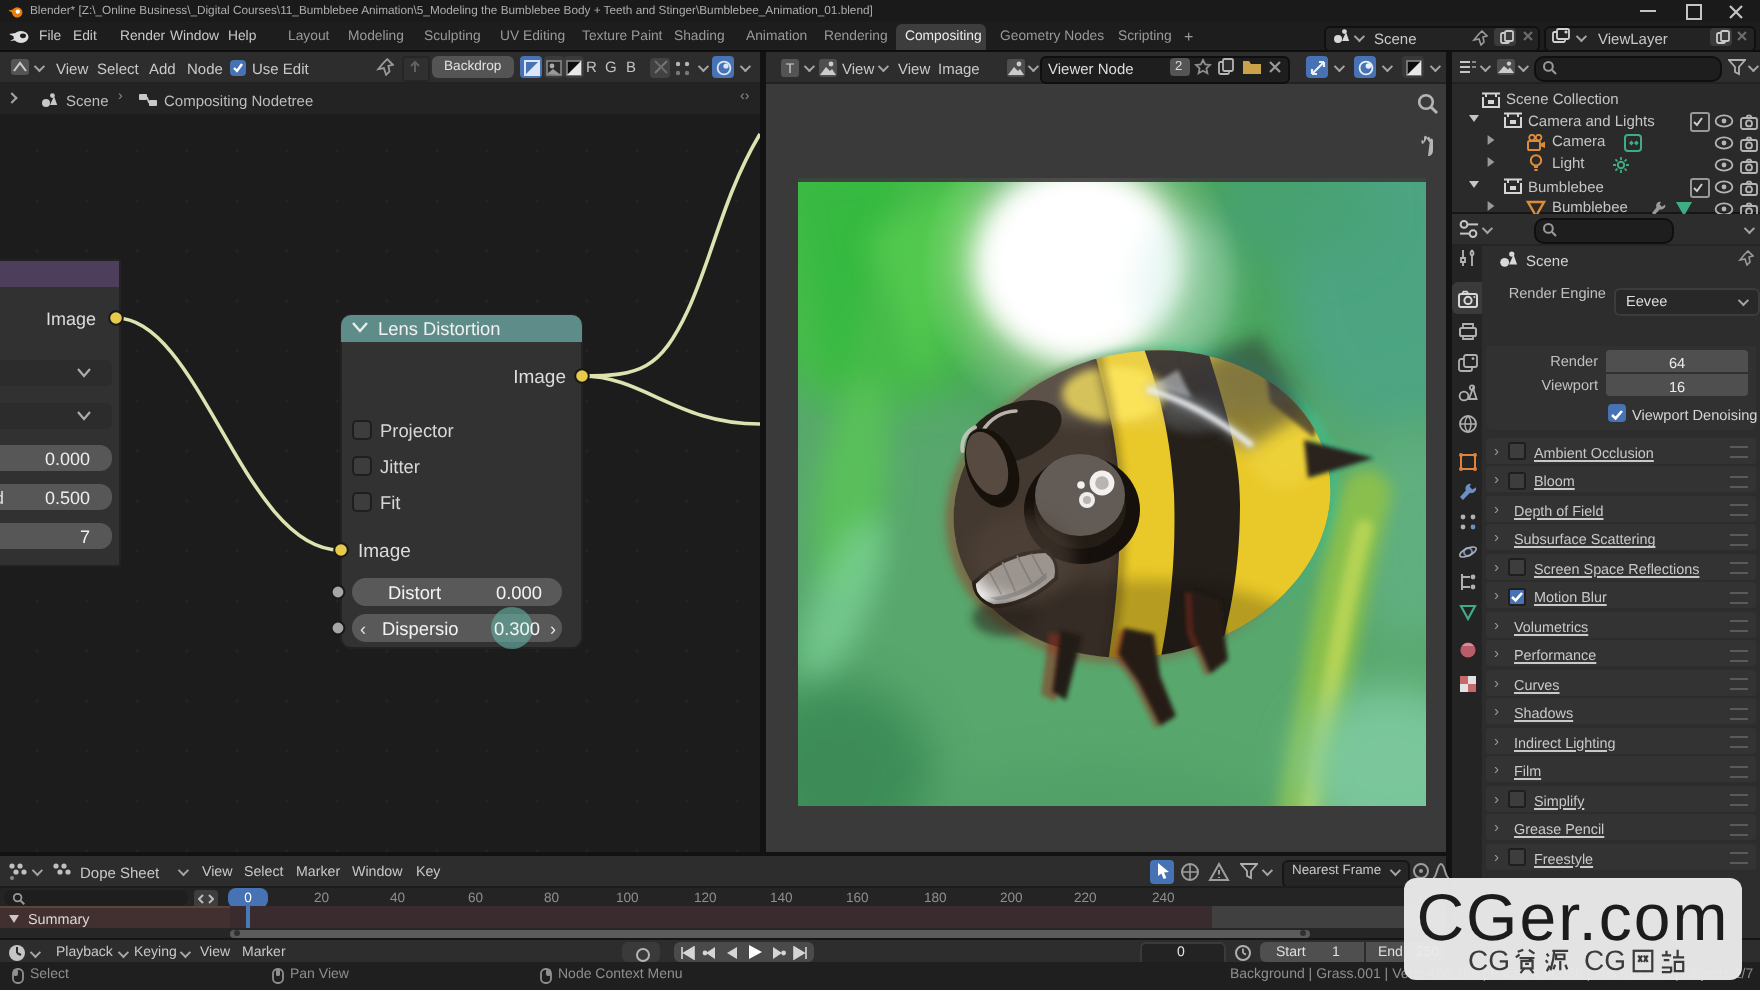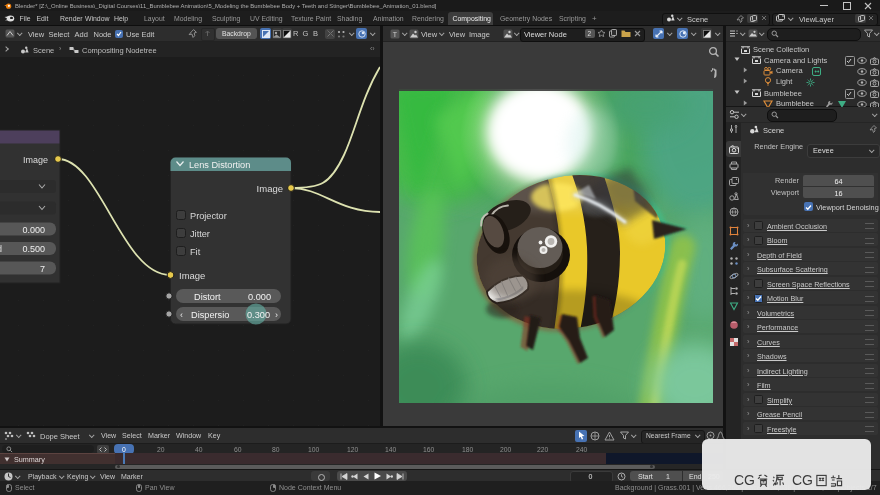--- a/index.html
+++ b/index.html
@@ -866,21 +866,21 @@
       <div style="position:absolute;left:385px;top:1.5px;font-size:6.8px;color:#8f8f8f;">140</div>
       <div style="position:absolute;left:423px;top:1.5px;font-size:6.8px;color:#8f8f8f;">160</div>
       <div style="position:absolute;left:462px;top:1.5px;font-size:6.8px;color:#8f8f8f;">180</div>
       <div style="position:absolute;left:500px;top:1.5px;font-size:6.8px;color:#8f8f8f;">200</div>
       <div style="position:absolute;left:537px;top:1.5px;font-size:6.8px;color:#8f8f8f;">220</div>
       <div style="position:absolute;left:576px;top:1.5px;font-size:6.8px;color:#8f8f8f;">240</div>
       <div class="abs" style="left:114px;top:0px;width:20px;height:10px;background:#4772b3;border-radius:4px;"></div>
       <div class="abs" style="left:114px;top:1.5px;width:20px;text-align:center;font-size:6.8px;color:#fff;">0</div>
     </div>
 
-    <div class="abs" style="left:0;top:25px;width:723px;height:11px;background:#0f172a;">
+    <div class="abs" style="left:0;top:25px;width:723px;height:11px;background:#404040;">
       <div class="abs" style="left:0;top:0;width:606px;height:11px;background:#3a2b2e;"></div>
       <div class="abs" style="left:0;top:0;width:115px;height:11px;background:#41302f;border-top:1px solid #5c4340;"></div>
       <svg class="abs" style="left:4px;top:3.5px" width="6" height="5" viewBox="0 0 6 5">
           <path d="M0.5,0.5 L5.5,0.5 L3,4.5 Z" fill="#cdc5c5"></path>
         </svg>
       <div class="abs" style="left:14px;top:1.5px;font-size:7.2px;color:#ded8d8;">Summary</div>
     </div>
 
     <div class="abs" style="left:123px;top:25px;width:1.6px;height:11px;background:#4a7ab5;"></div>
 
@@ -955,20 +955,21 @@
     <div class="abs" style="left:145px;top:3px;font-size:7px;color:#8f8f8f;">Pan View</div>
     <svg class="abs" style="left:270px;top:3px" width="6" height="8" viewBox="0 0 6 8">
         <rect x="0.5" y="0.5" width="5" height="7" rx="2.2" fill="none" stroke="#8f8f8f" stroke-width="0.9"></rect>
         <rect x="3" y="0.5" width="2.5" height="3.5" rx="1" fill="#8f8f8f"></rect>
       </svg>
     <div class="abs" style="left:279px;top:3px;font-size:7px;color:#8f8f8f;">Node Context Menu</div>
     <div class="abs" style="left:615px;top:3px;font-size:7px;color:#8f8f8f;">Background | Grass.001 | Verts 466,266 | Faces 434,038 | Tris 831,934 | Objects 1/7</div>
   </div>
 
   <div class="abs" style="left:702px;top:439px;width:169px;height:51px;background:#ebebeb;border-radius:6px;opacity:0.96;">
+    <div class="abs" style="left:0;top:1px;width:169px;text-align:center;font-size:33px;color:#1c1c1c;letter-spacing:1px;">CGer.com</div>
     <div class="abs" style="left:32px;top:33px;font-size:14px;color:#3c3c3c;">CG</div>
     <svg class="abs" style="left:55px;top:34.5px" width="13" height="13" viewBox="0 0 14 14" stroke="#3c3c3c" stroke-width="1.2" fill="none">
       <path d="M2,2 L5,1 M1,5 L3,3.5 M8,1 L11,3 M3,5.5 L11,5.5 M10,5.5 L8,7"></path>
         <rect x="4" y="7" width="6" height="4"></rect>
         <path d="M6,8.5 L8,8.5 M5.5,11 L3.5,13.5 M8.5,11 L10.5,13.5"></path>
     </svg>
     <svg class="abs" style="left:70px;top:34.5px" width="13" height="13" viewBox="0 0 14 14" stroke="#3c3c3c" stroke-width="1.2" fill="none">
       <path d="M1.5,3 L2.5,4.5 M1,6.5 L2,8 M1.5,12.5 L3,9.5 M4.5,1.5 L13,1.5 M5.5,1.5 L5,6 L3.5,12 M6.5,3.5 L11,3.5 L11,6 L6.5,6 Z M8.75,7 L8.75,12 M6,9 L5,11.5 M11.5,9 L12.5,11.5"></path>
     </svg>
     <div class="abs" style="left:90px;top:33px;font-size:14px;color:#3c3c3c;">CG</div>

